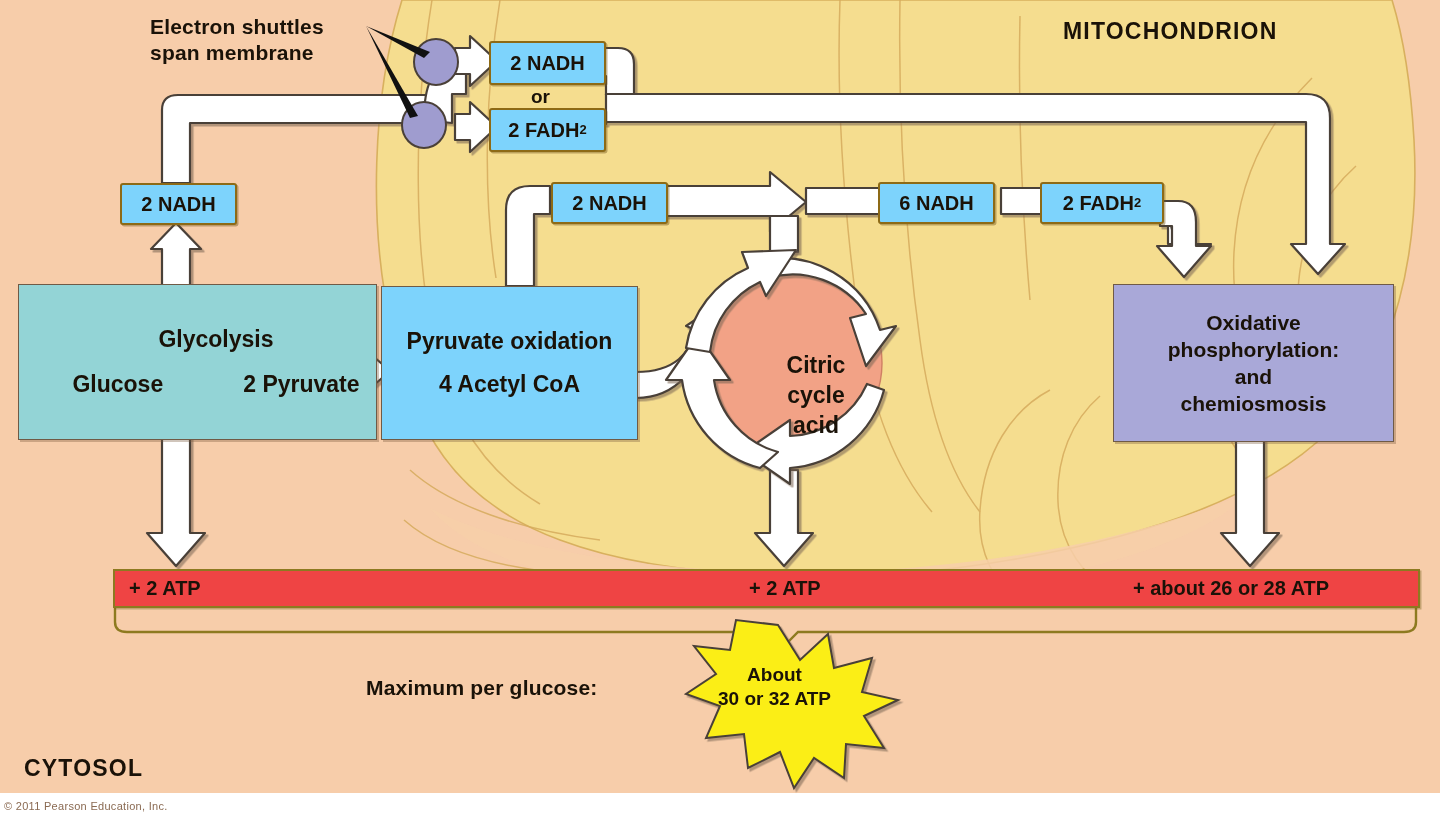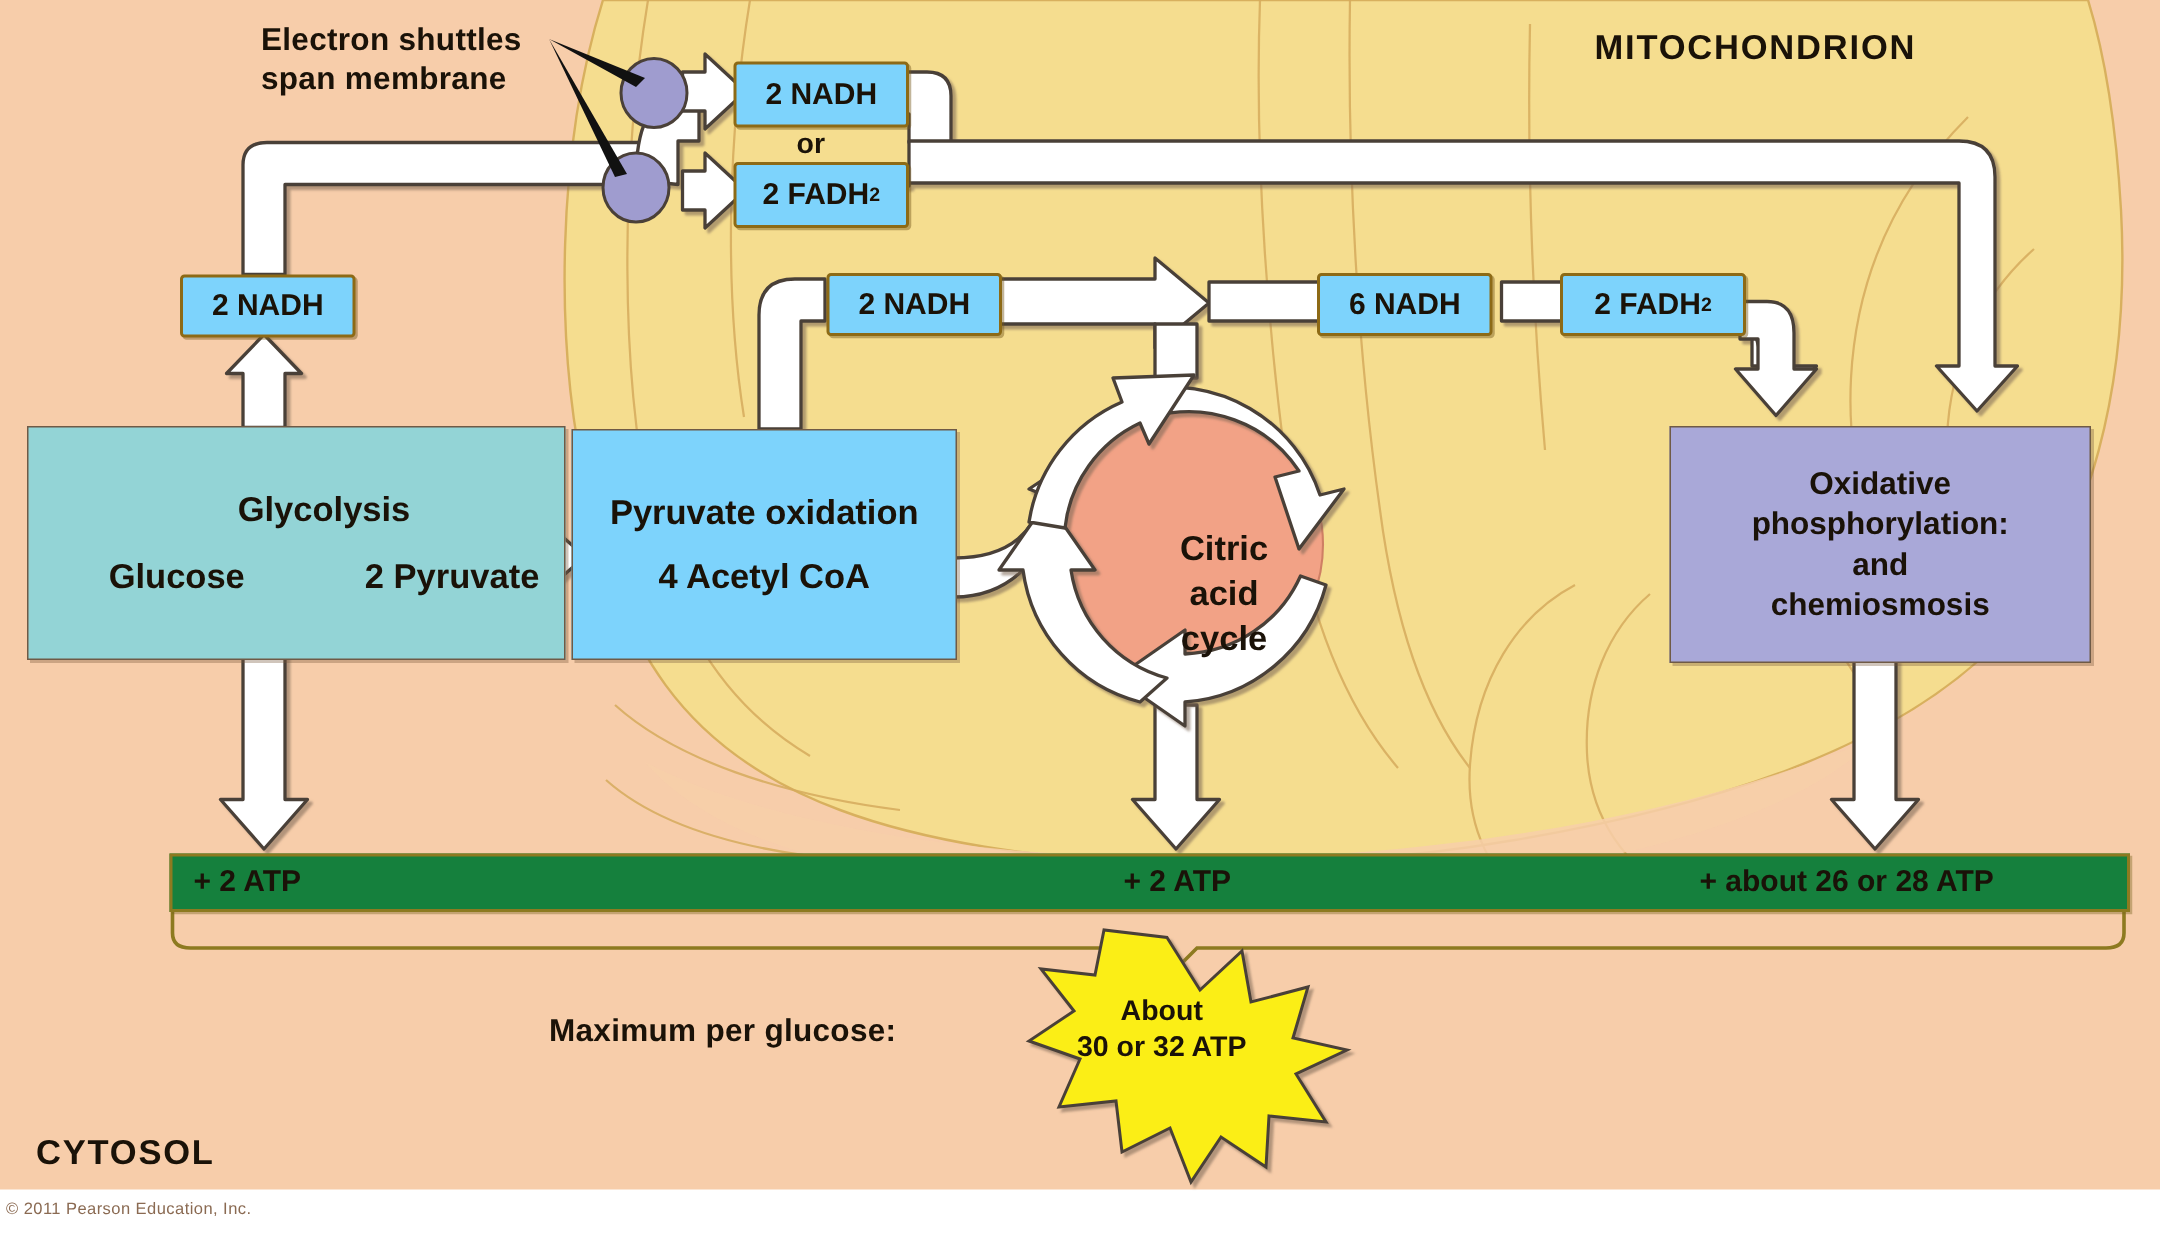--- a/index.html
+++ b/index.html
@@ -32,21 +32,21 @@
   #box-pyruvate{background:#7dd3fc;}
   #box-oxphos{background:#a9a8d8;}
 
   .gly-title{font-size:23px;margin-bottom:18px;}
   .gly-row{display:flex;align-items:center;font-size:23px;gap:6px;}
   .py-title{font-size:23px;margin-bottom:16px;}
   .py-sub{font-size:23px;}
   .ox-text{font-size:21px;line-height:27px;text-align:center;}
 
   
-  #atp-bar{position:absolute;left:113px;top:569px;width:1303px;height:35px;background:#15803d;
+  #atp-bar{position:absolute;left:113px;top:569px;width:1303px;height:35px;background:#ef4444;
            border:2px solid #8d7a20;box-shadow:1.5px 1.5px 0 rgba(120,100,30,.4);}
   .atp-txt{position:absolute;top:6px;font-weight:bold;font-size:20px;color:#1a1208;}
   #atp1{left:14px;}
   #atp2{left:634px;}
   #atp3{left:1018px;}
   #burst-text{position:absolute;left:672px;top:663px;width:205px;text-align:center;
               font-weight:bold;font-size:19px;line-height:24px;color:#1a1208;}
 </style>
 </head>
 <body>
@@ -161,21 +161,21 @@
          Q 1416 632 1416 622 L 1416 604"></path>
 
     <polygon filter="url(#dshadow)" fill="#fbee14" stroke="#4a4038" stroke-width="2" points="778,625 800,660 828,634 834,668 872,658 862,692 898,700 864,716
               884,748 846,744 844,778 814,758 794,788 780,752 748,768 744,734
               706,738 720,706 686,694 716,674 694,646 730,650 736,620"></polygon>
   </svg>
 
   <div class="lbl" id="mito-label">MITOCHONDRION</div>
   <div class="lbl" id="cytosol-label">CYTOSOL</div>
 
-  <div class="lbl" id="shuttle-label" style="white-space:pre;margin-left:24px;">Electron shuttles
+  <div class="lbl" id="shuttle-label" style="white-space:pre;">Electron shuttles
 span membrane</div>
 
   <div class="chip" style="left:489px;top:41px;width:113px;height:40px;">2 NADH</div>
 
   <div class="or-lbl" style="left:531px;top:86px;">or</div>
 
   <div class="chip" style="left:489px;top:108px;width:113px;height:40px;">
     <span>2 FADH</span>
       <sub>2</sub>
   </div>
@@ -208,22 +208,22 @@
   <div class="pbox" id="box-oxphos" style="left:1113px;top:284px;width:279px;height:156px;">
     <div class="ox-text">Oxidative</div>
     <div class="ox-text">phosphorylation:</div>
     <div class="ox-text">and</div>
     <div class="ox-text">chemiosmosis</div>
   </div>
 
   <div style="position:absolute;left:732px;top:322px;width:168px;text-align:center;
               font-weight:bold;font-size:23px;line-height:30px;color:#1a1208;margin-top:28px;">
     <div>Citric</div>
+    <div>cycle</div>
     <div>acid</div>
-    <div>cycle</div>
   </div>
 
   <div id="atp-bar">
     <div class="atp-txt" id="atp1">+ 2 ATP</div>
     <div class="atp-txt" id="atp2">+ 2 ATP</div>
     <div class="atp-txt" id="atp3">+ about 26 or 28  ATP</div>
   </div>
 
   <div class="lbl" id="maxlabel">Maximum per glucose:</div>
 

